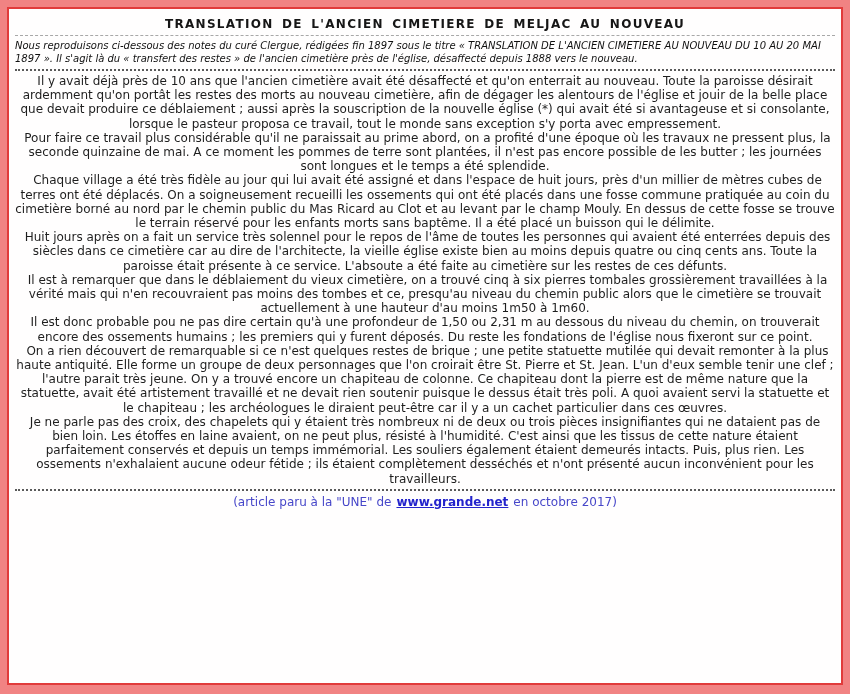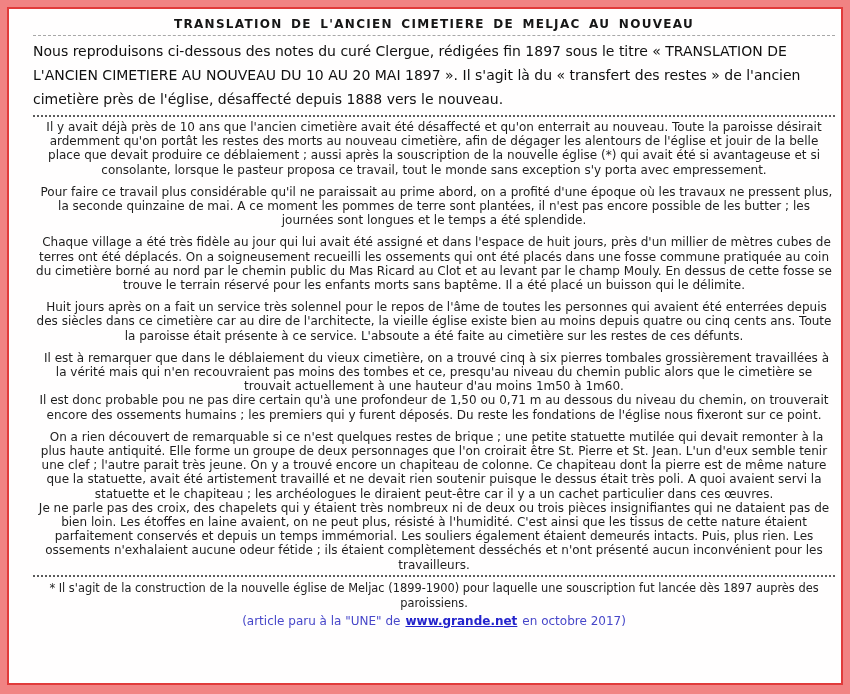--- a/index.html
+++ b/index.html
@@ -8,21 +8,21 @@
     width: 850px; height: 694px;
     background: var(--frame, #f18383);
     padding: 7px 7px 9px 7px;
     font-family: "DejaVu Sans", sans-serif;
     overflow: hidden;
   }
   .page {
     width: 100%; height: 100%;
     background: #fffefe;
     border: 2px solid var(--inner-border, #e13b3b);
-    padding: 3px 6px 2px 24px;
+    padding: 3px 6px 2px 6px;
     color: var(--text, #1e1e1e);
     overflow: hidden;
   }
   .title {
     text-align: center;
     font-size: 12px;
     font-weight: bold;
     letter-spacing: 1.3px;
     word-spacing: 3px;
     margin: 5px 0 4px 0;
@@ -32,32 +32,33 @@
     border: 0;
     border-top: 1px dashed #a8a8a8;
     margin: 2px 0 3px 0;
   }
   .divider-dark {
     border: 0;
     border-top: 2px dotted #5a5a5a;
     margin: 3px 0;
   }
   .intro {
-    font-size: 14px;
-    line-height: 24px;
+    font-style: italic;
+    font-size: 10px;
+    line-height: 13px;
     margin: 2px 0 4px 0;
     color: #101010;
   }
   .body-text p {
     font-size: 12px;
     line-height: 14.2px;
     margin: 0;
     text-align: center;
   }
-  .body-text p.sp { margin-top: 8px; }
+  .body-text p.sp { }
   .body-text p.ind { text-indent: 5px; }
   .footnote {
     font-size: 11.4px;
     line-height: 15px;
     text-align: center;
     margin: 4px 0 2px 0;
     color: #222;
   }
   .credit {
     text-align: center;
@@ -86,26 +87,25 @@
   <p class="intro">Nous reproduisons ci-dessous des notes du curé Clergue, rédigées fin 1897 sous le titre « TRANSLATION DE L'ANCIEN CIMETIERE AU NOUVEAU DU 10 AU 20 MAI 1897 ». Il s'agit là du « transfert des restes » de l'ancien cimetière près de l'église, désaffecté depuis 1888 vers le nouveau.</p>
 
   <hr class="divider-dark">
 
   <div class="body-text">
     <p>Il y avait déjà près de 10 ans que l'ancien cimetière avait été désaffecté et qu'on enterrait au nouveau. Toute la paroisse désirait ardemment qu'on portât les restes des morts au nouveau cimetière, afin de dégager les alentours de l'église et jouir de la belle place que devait produire ce déblaiement ; aussi après la souscription de la nouvelle église (*) qui avait été si avantageuse et si consolante, lorsque le pasteur proposa ce travail, tout le monde sans exception s'y porta avec empressement.</p>
     <p class="sp ind">Pour faire ce travail plus considérable qu'il ne paraissait au prime abord, on a profité d'une époque où les travaux ne pressent plus, la seconde quinzaine de mai. A ce moment les pommes de terre sont plantées, il n'est pas encore possible de les butter ; les journées sont longues et le temps a été splendide.</p>
     <p class="sp ind">Chaque village a été très fidèle au jour qui lui avait été assigné et dans l'espace de huit jours, près d'un millier de mètres cubes de terres ont été déplacés. On a soigneusement recueilli les ossements qui ont été placés dans une fosse commune pratiquée au coin du cimetière borné au nord par le chemin public du Mas Ricard au Clot et au levant par le champ Mouly. En dessus de cette fosse se trouve le terrain réservé pour les enfants morts sans baptême. Il a été placé un buisson qui le délimite.</p>
     <p class="sp ind">Huit jours après on a fait un service très solennel pour le repos de l'âme de toutes les personnes qui avaient été enterrées depuis des siècles dans ce cimetière car au dire de l'architecte, la vieille église existe bien au moins depuis quatre ou cinq cents ans. Toute la paroisse était présente à ce service. L'absoute a été faite au cimetière sur les restes de ces défunts.</p>
     <p class="sp ind">Il est à remarquer que dans le déblaiement du vieux cimetière, on a trouvé cinq à six pierres tombales grossièrement travaillées à la vérité mais qui n'en recouvraient pas moins des tombes et ce, presqu'au niveau du chemin public alors que le cimetière se trouvait actuellement à une hauteur d'au moins 1m50 à 1m60.</p>
-    <p>Il est donc probable pou ne pas dire certain qu'à une profondeur de 1,50 ou 0,71 m au dessous du niveau du chemin, on trouverait encore des ossements humains ; les premiers qui y furent déposés. Du reste les fondations de l'église nous fixeront sur ce point.</p>
+    <p>Il est donc probable pou ne pas dire certain qu'à une profondeur de 1,50 ou 2,31 m au dessous du niveau du chemin, on trouverait encore des ossements humains ; les premiers qui y furent déposés. Du reste les fondations de l'église nous fixeront sur ce point.</p>
     <p class="sp ind">On a rien découvert de remarquable si ce n'est quelques restes de brique ; une petite statuette mutilée qui devait remonter à la plus haute antiquité. Elle forme un groupe de deux personnages que l'on croirait être St. Pierre et St. Jean. L'un d'eux semble tenir une clef ; l'autre parait très jeune. On y a trouvé encore un chapiteau de colonne. Ce chapiteau dont la pierre est de même nature que la statuette, avait été artistement travaillé et ne devait rien soutenir puisque le dessus était très poli. A quoi avaient servi la statuette et le chapiteau ; les archéologues le diraient peut-être car il y a un cachet particulier dans ces œuvres.</p>
     <p>Je ne parle pas des croix, des chapelets qui y étaient très nombreux ni de deux ou trois pièces insignifiantes qui ne dataient pas de bien loin. Les étoffes en laine avaient, on ne peut plus, résisté à l'humidité. C'est ainsi que les tissus de cette nature étaient parfaitement conservés et depuis un temps immémorial. Les souliers également étaient demeurés intacts. Puis, plus rien. Les ossements n'exhalaient aucune odeur fétide ; ils étaient complètement desséchés et n'ont présenté aucun inconvénient pour les travailleurs.</p>
   </div>
 
   <hr class="divider-dark">
 
-  <div class="footnote">* Il s'agit de la construction de la nouvelle église de Meljac (1899-1900) pour laquelle une souscription fut lancée dès 1897 auprès des paroissiens.</div>
 
   <div class="credit">
     <span class="pre">(article paru à la "UNE" de</span><a href="#">www.grande.net</a><span class="suf">en octobre 2017)</span>
   </div>
 
 </div>
 
 </body></html>

